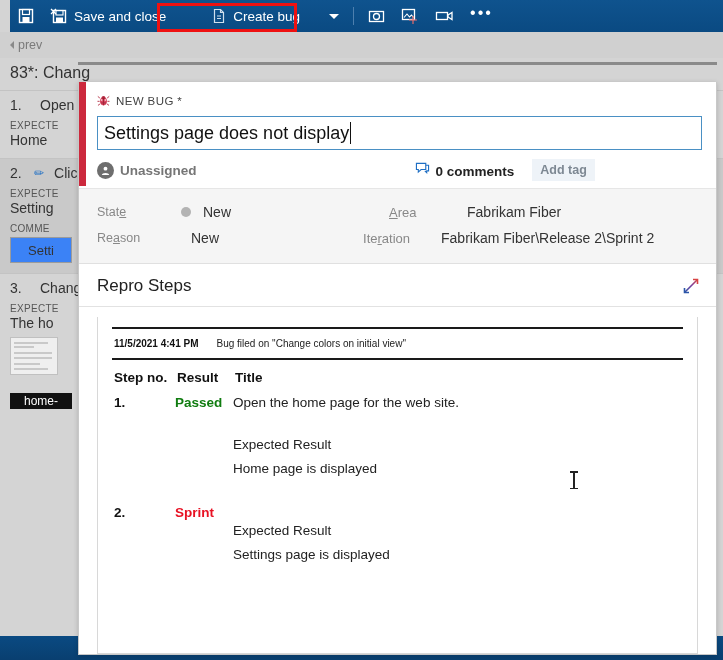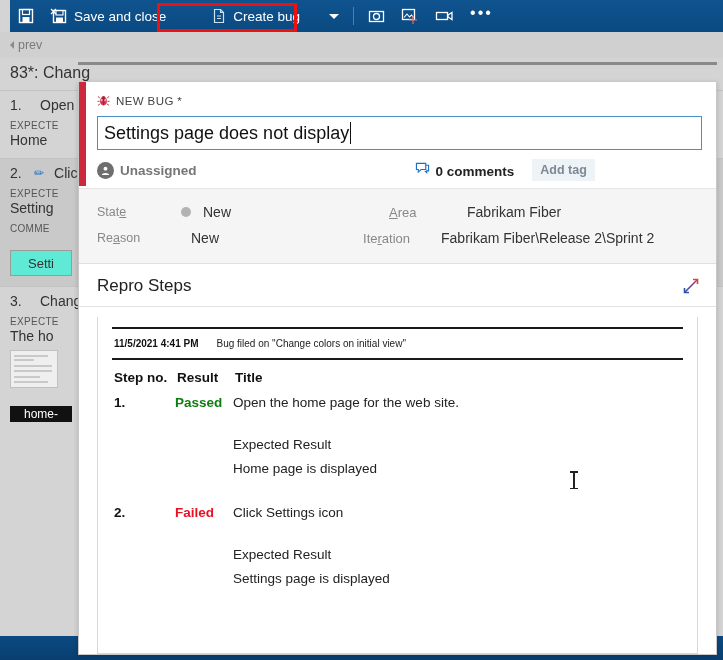--- a/index.html
+++ b/index.html
@@ -112,23 +112,23 @@
     position: relative;
   }
   .bg-step.alt { background: #c9c9c9; }
   .bg-step-head { display: flex; align-items: center; gap: 4px; font-size: 14px; color: #333; }
   .bg-num { width: 20px; color: #333; }
   .bg-pencil { color: #1f6fc4; font-size: 12px; }
   .bg-steptext { margin-left: 6px; }
   .bg-lbl { font-size: 10px; color: #555; margin-top: 7px; letter-spacing: .3px; }
   .bg-val { font-size: 14px; color: #333; margin-top: 1px; }
   .bg-chipbox {
-    margin-top: 16px;
+    margin-top: 3px;
     border: 1px solid #9b9b9b;
-    background: #5eead4;
+    background: #3b82f6;
     width: 60px; height: 24px;
     display: flex; align-items: center; justify-content: center;
     font-size: 13px; color: #333;
   }
   .bg-thumb {
     margin-top: 6px;
     width: 46px; height: 36px;
     background: #efefef;
     border: 1px solid #c0c0c0;
     overflow: hidden;
@@ -600,23 +600,22 @@
         <span class="step-lines">
           <div class="step-line">Open the home page for the web site.</div>
           <div class="step-blockspace"></div>
           <div class="step-line">Expected Result</div>
           <div class="step-line gap">Home page is displayed</div>
         </span>
       </div>
 
       <div class="step-row" style="margin-top:16px;">
         <span class="step-no">2.</span>
-        <span class="step-res res-fail">Failed</span>
+        <span class="step-res res-fail">Sprint</span>
         <span class="step-lines">
-          <div class="step-line">Click Settings icon</div>
           <div class="step-blockspace"></div>
           <div class="step-line">Expected Result</div>
           <div class="step-line gap">Settings page is displayed</div>
         </span>
       </div>
 
     </div>
   </div>
 </div>
 

